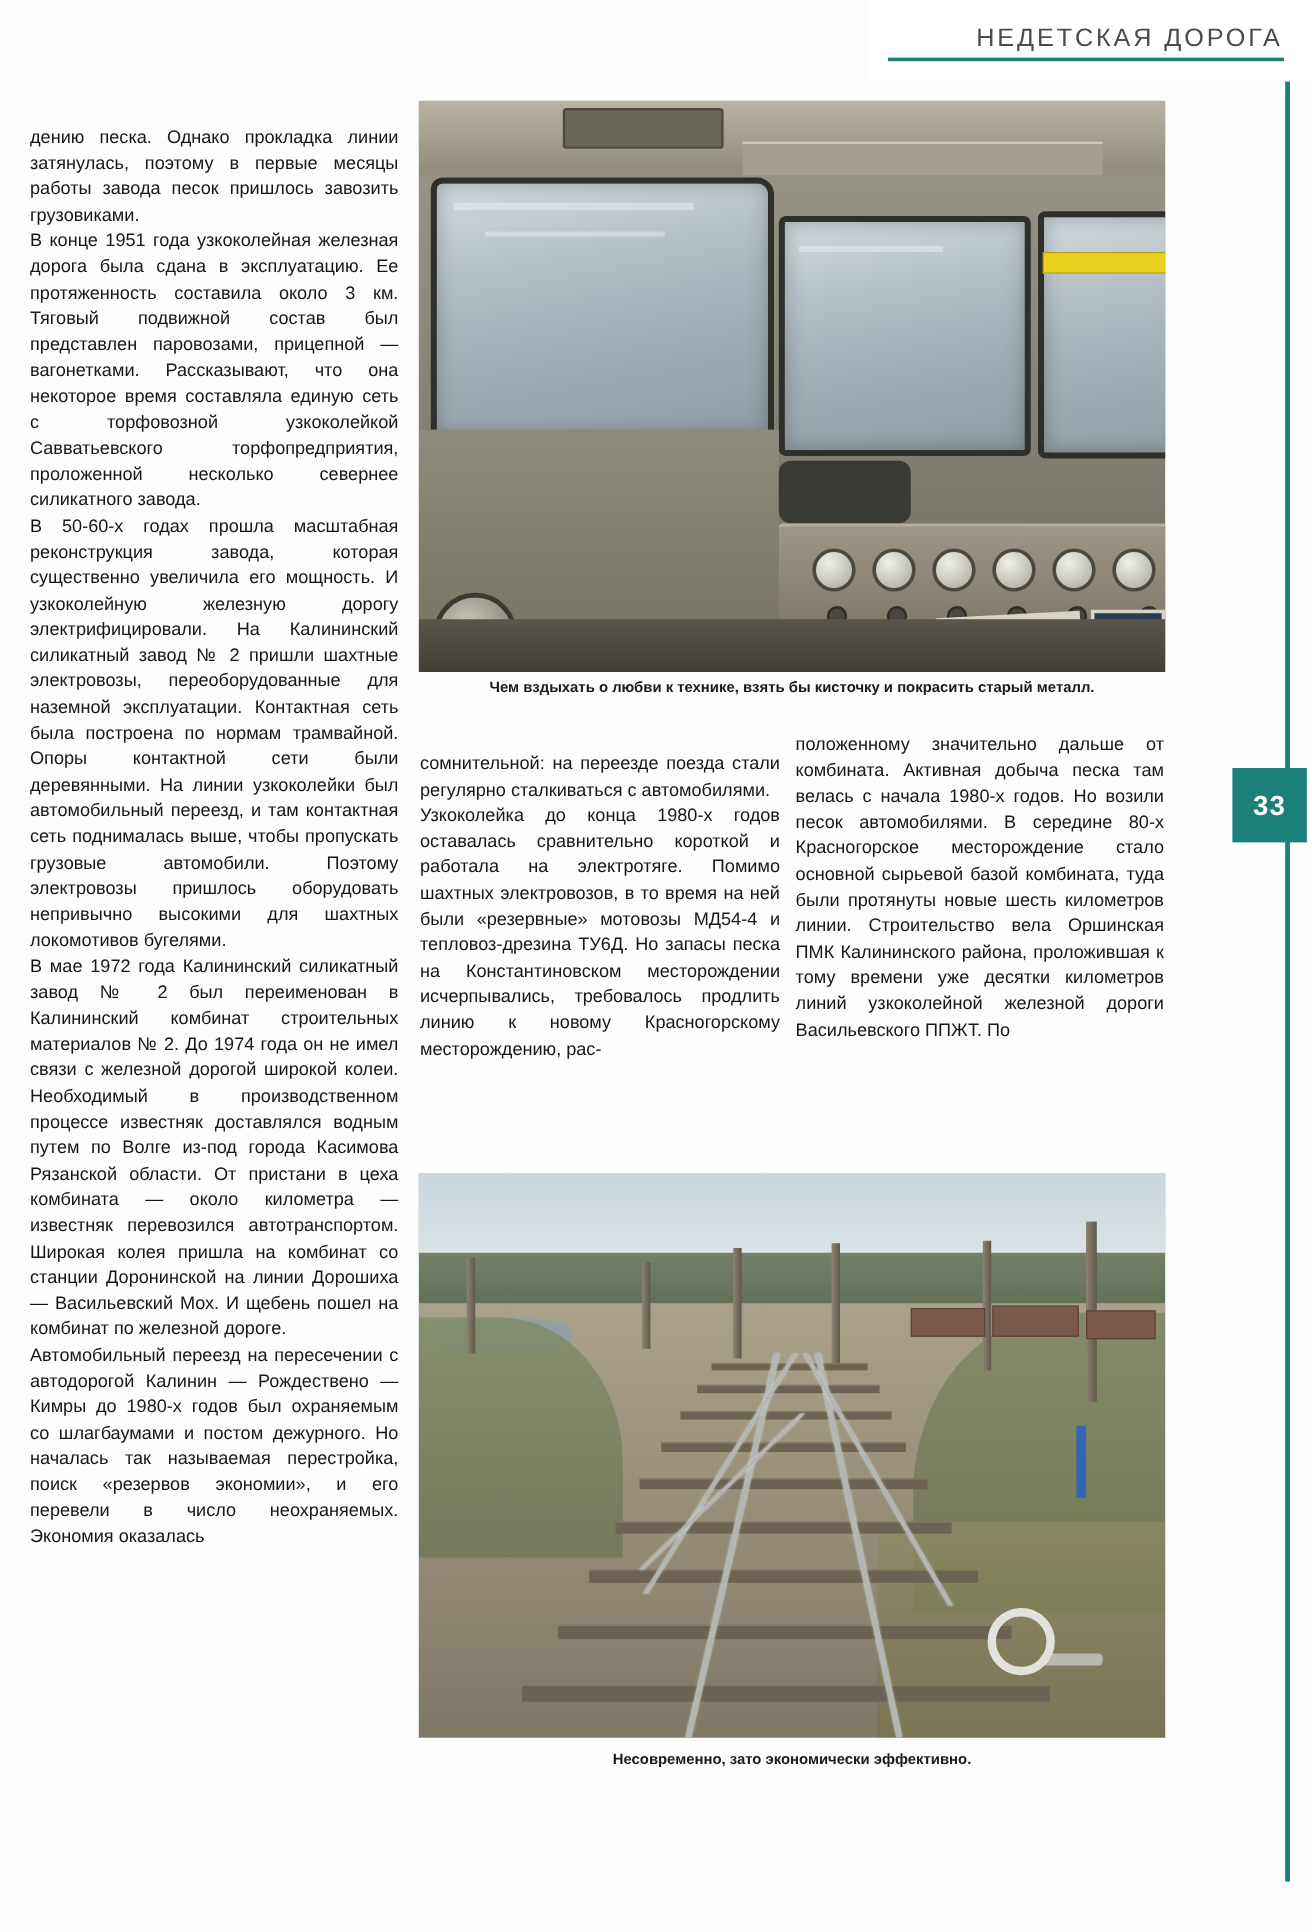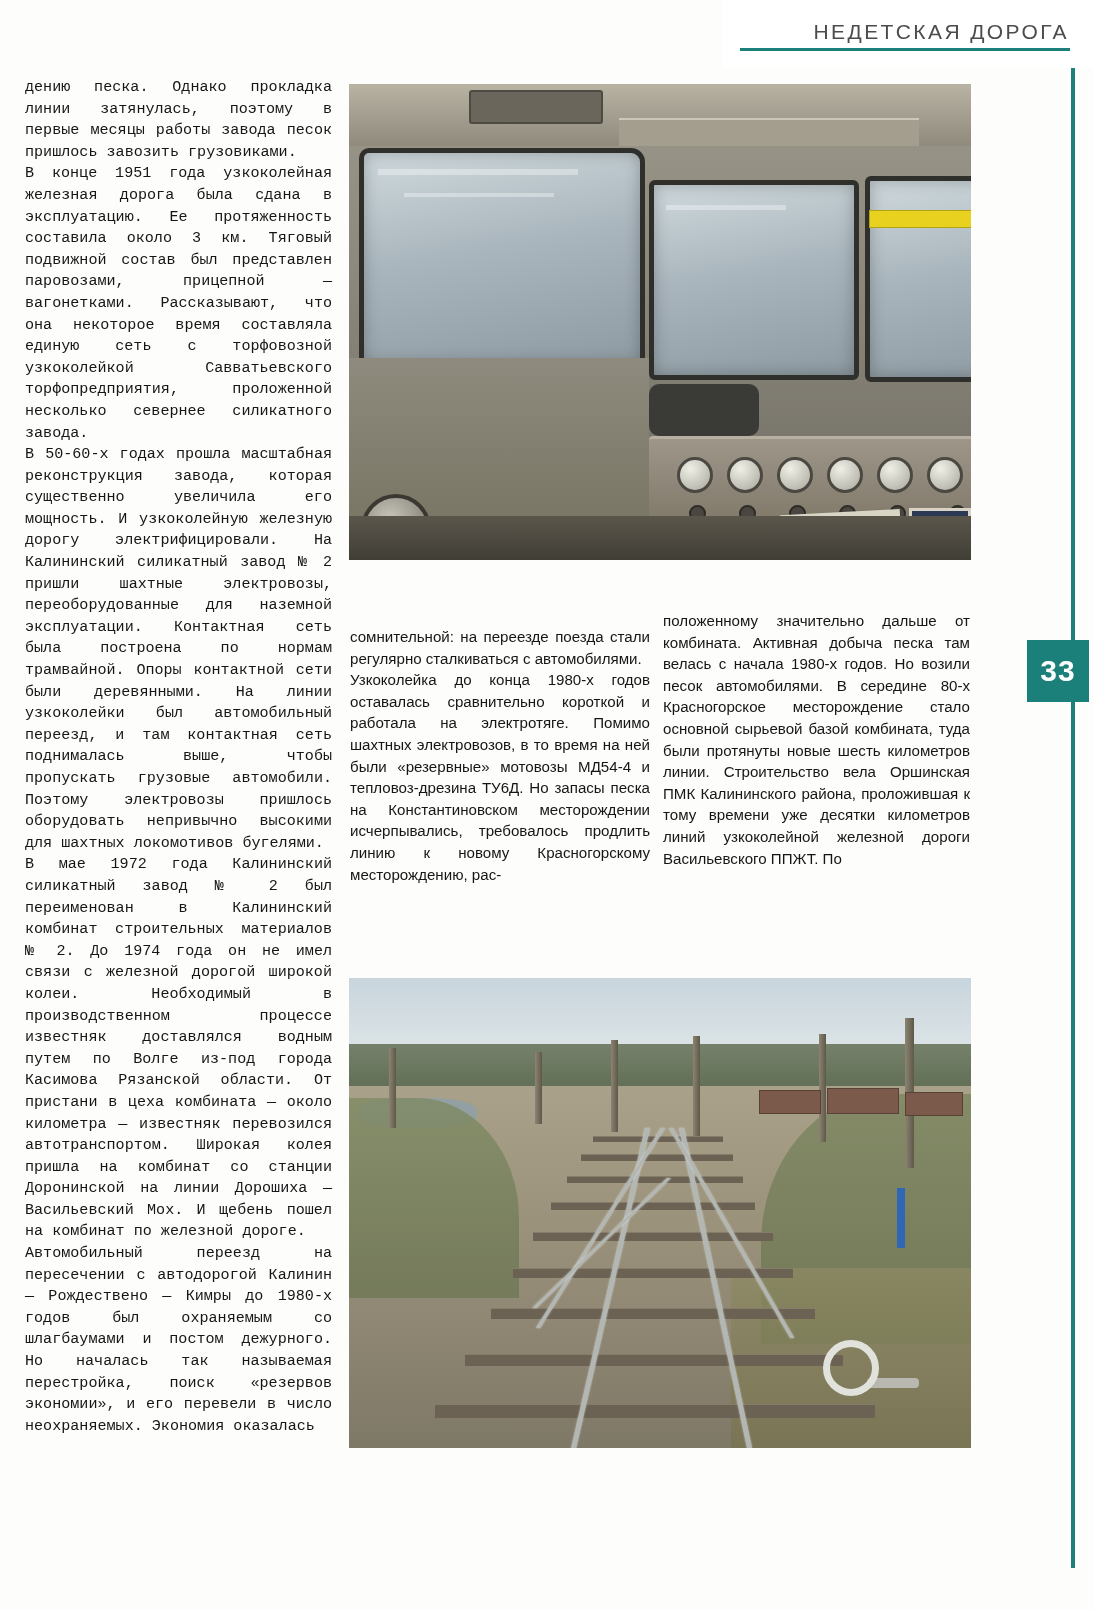--- a/index.html
+++ b/index.html
@@ -59,44 +59,43 @@
 
   
   .page-number {
     position: absolute;
     top: 640px;
     right: 4px;
     width: 62px;
     height: 62px;
     background: #1b7f7a;
     color: #ffffff;
-    font-size: 30px;
+    font-size: 23px;
     font-weight: bold;
     display: flex;
     align-items: center;
     justify-content: center;
     letter-spacing: 1px;
   }
 
   
   .col {
     position: absolute;
     font-size: 15.1px;
     line-height: 21.6px;
     text-align: justify;
     text-justify: inter-word;
     color: #161616;
     hyphens: manual;
   }
 
   .col-left {
-    top: 77px;
+    top: 104px;
     left: 25px;
     width: 307px;
-    font-family: Liberation Mono, monospace;
   }
   .col-mid {
     top: 626px;
     left: 350px;
     width: 300px;
   }
   .col-right {
     top: 610px;
     left: 663px;
     width: 307px;
@@ -418,20 +417,21 @@
         <div class="knob" style="left:190px;"></div>
         <div class="knob" style="left:240px;"></div>
         <div class="knob" style="left:300px;"></div>
       </div>
       <div class="desk-paper"></div>
       <div class="desk-photo"></div>
 
       <div class="cab-floor"></div>
     </div>
   </div>
+  <div class="caption caption-top">Чем вздыхать о любви к технике, взять бы кисточку и покрасить старый металл.</div>
 
   <div class="col col-mid" style="white-space: pre-line;">сомнительной: на переезде поезда стали регулярно сталкиваться с автомобилями.
 Узкоколейка до конца 1980-х годов оставалась сравнительно короткой и работала на электротяге. Помимо шахтных электровозов, в то время на ней были «резервные» мотовозы МД54-4 и тепловоз-дрезина ТУ6Д. Но запасы песка на Константиновском месторождении исчерпывались, требовалось продлить линию к новому Красногорскому месторождению, рас-</div>
 
   <div class="col col-right" style="white-space: pre-line;">положенному значительно дальше от комбината. Активная добыча песка там велась с начала 1980-х годов. Но возили песок автомобилями. В середине 80-х Красногорское месторождение стало основной сырьевой базой комбината, туда были протянуты новые шесть километров линии. Строительство вела Оршинская ПМК Калининского района, проложившая к тому времени уже десятки километров линий узкоколейной железной дороги Васильевского ППЖТ. По</div>
 
   <div class="photo photo-bottom">
     <div class="rail">
       <div class="rail-sky"></div>
       <div class="rail-forest"></div>
@@ -466,14 +466,15 @@
       <div class="railline" style="top:150px;left:330px;width:5px;height:320px;transform:skewX(12deg);transform-origin:top;"></div>
       <div class="railline" style="top:150px;left:312px;width:4px;height:200px;transform:skewX(-32deg);transform-origin:top;"></div>
       <div class="railline" style="top:150px;left:320px;width:4px;height:210px;transform:skewX(30deg);transform-origin:top;"></div>
       <div class="railline" style="top:200px;left:318px;width:4px;height:130px;transform:skewX(-46deg);transform-origin:top;"></div>
 
       <div class="blue-post"></div>
       <div class="ring-bar"></div>
       <div class="ring-thing"></div>
     </div>
   </div>
+  <div class="caption caption-bottom">Несовременно, зато экономически эффективно.</div>
 
 </div>
 
 </body></html>

